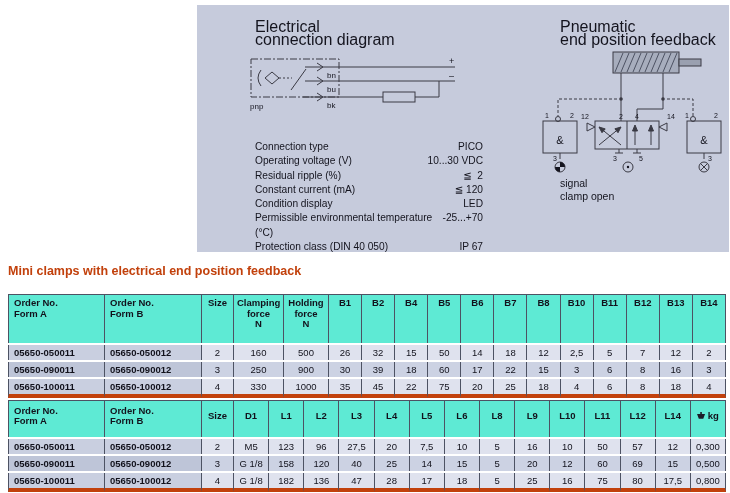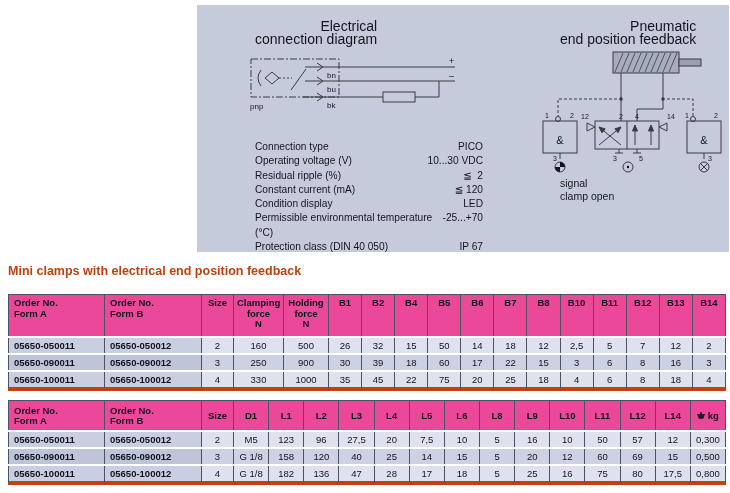--- a/index.html
+++ b/index.html
@@ -1,41 +1,41 @@
 <!DOCTYPE html>
 <html><head>
 <meta charset="utf-8">
 <style>
   html,body{margin:0;padding:0;background:#fff;}
   .page{position:relative;width:730px;height:493px;overflow:hidden;background:#fff;
         font-family:"Liberation Sans",sans-serif;color:#14141e;}
 
   
   .panel{position:absolute;left:197px;top:5px;width:532px;height:247px;background:#c6cbdc;}
-  .blk-title{position:absolute;font-size:14px;line-height:13px;white-space:pre-line;color:#14141e;text-align:right;}
+  .blk-title{position:absolute;font-size:16px;line-height:13px;white-space:pre-line;color:#14141e;}
   .elec-title{left:58px;top:15px;}
   .pneu-title{left:363px;top:15px;}
   .pneu-caption{position:absolute;left:363px;top:172px;font-size:10.5px;line-height:13px;white-space:pre-line;}
   svg.elec{position:absolute;left:50px;top:50px;}
   svg.pneu{position:absolute;left:336px;top:44px;}
   svg text{font-family:"Liberation Sans",sans-serif;fill:#14141e;}
 
   .specs{position:absolute;left:58px;top:107px;width:228px;font-size:10.2px;margin-top:28px;}
   .spec-row{display:flex;line-height:14.3px;}
   .spec-value{margin-left:auto;white-space:pre;text-align:center;}
 
   
   .section-title{position:absolute;left:8px;top:264px;font-size:12.5px;font-weight:bold;color:#c2410c;}
 
   
   .twrap1{position:absolute;left:8px;top:292px;width:718px;}
   .twrap2{position:absolute;left:8px;top:398px;width:718px;}
   table{width:100%;border-collapse:separate;border-spacing:0 2px;table-layout:fixed;
         font-size:9.5px;color:#12121c;}
-  th{background:#ec4899;font-weight:bold;white-space:pre-line;padding:3px 3px 2px;
+  th{background:#5eead4;font-weight:bold;white-space:pre-line;padding:3px 3px 9px;
      border-right:1px solid #4d5263;border-top:1px solid #4d5263;text-align:center;line-height:10.5px;}
   th:first-child,td:first-child{border-left:1px solid #4d5263;}
   th.left,td.order-col{text-align:left;padding-left:5px;}
   td{padding:1px 3px;text-align:center;border-right:1px solid #4d5263;height:13px;}
   tbody tr:last-child td{border-bottom:4px solid #c2410c;}
   tbody tr:nth-child(odd) td{background:#dfe2ee;}
   tbody tr:nth-child(even) td{background:#ccd2e3;}
   tbody tr:nth-child(odd) td.order-col{background:#c9cfe0;}
   tbody tr:nth-child(even) td.order-col{background:#bec5d8;}
   td.order-col{font-weight:bold;}

